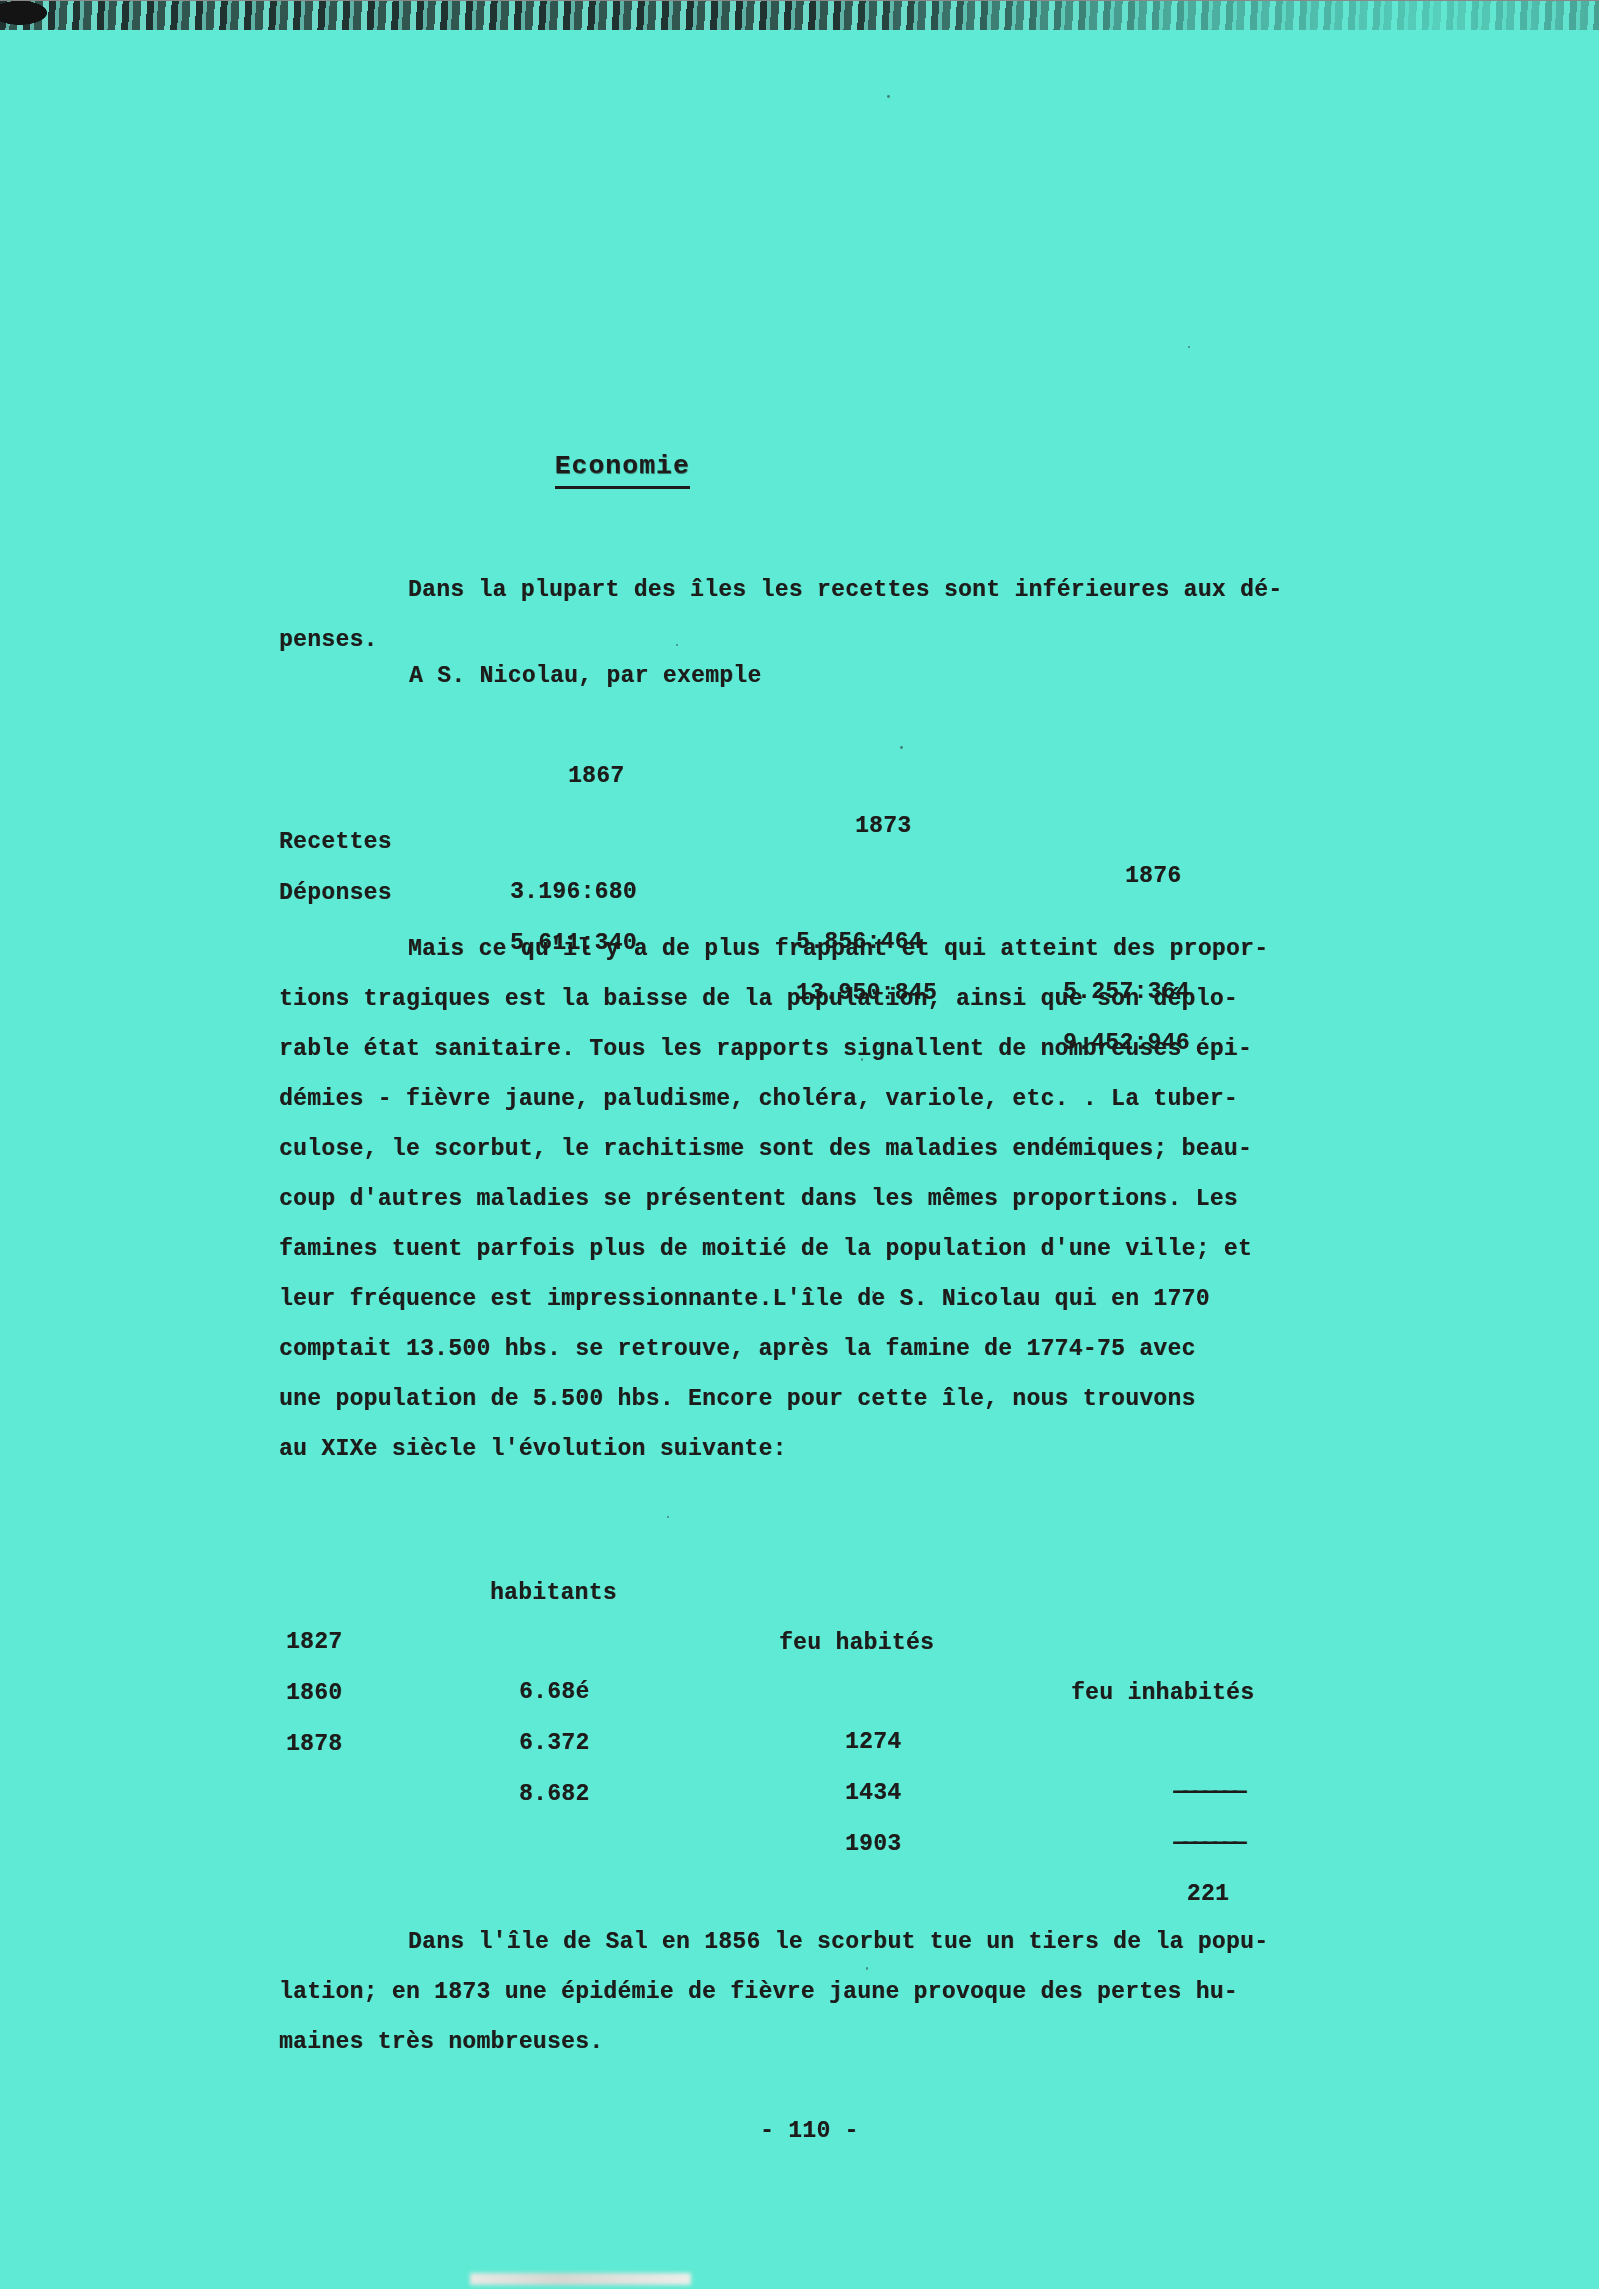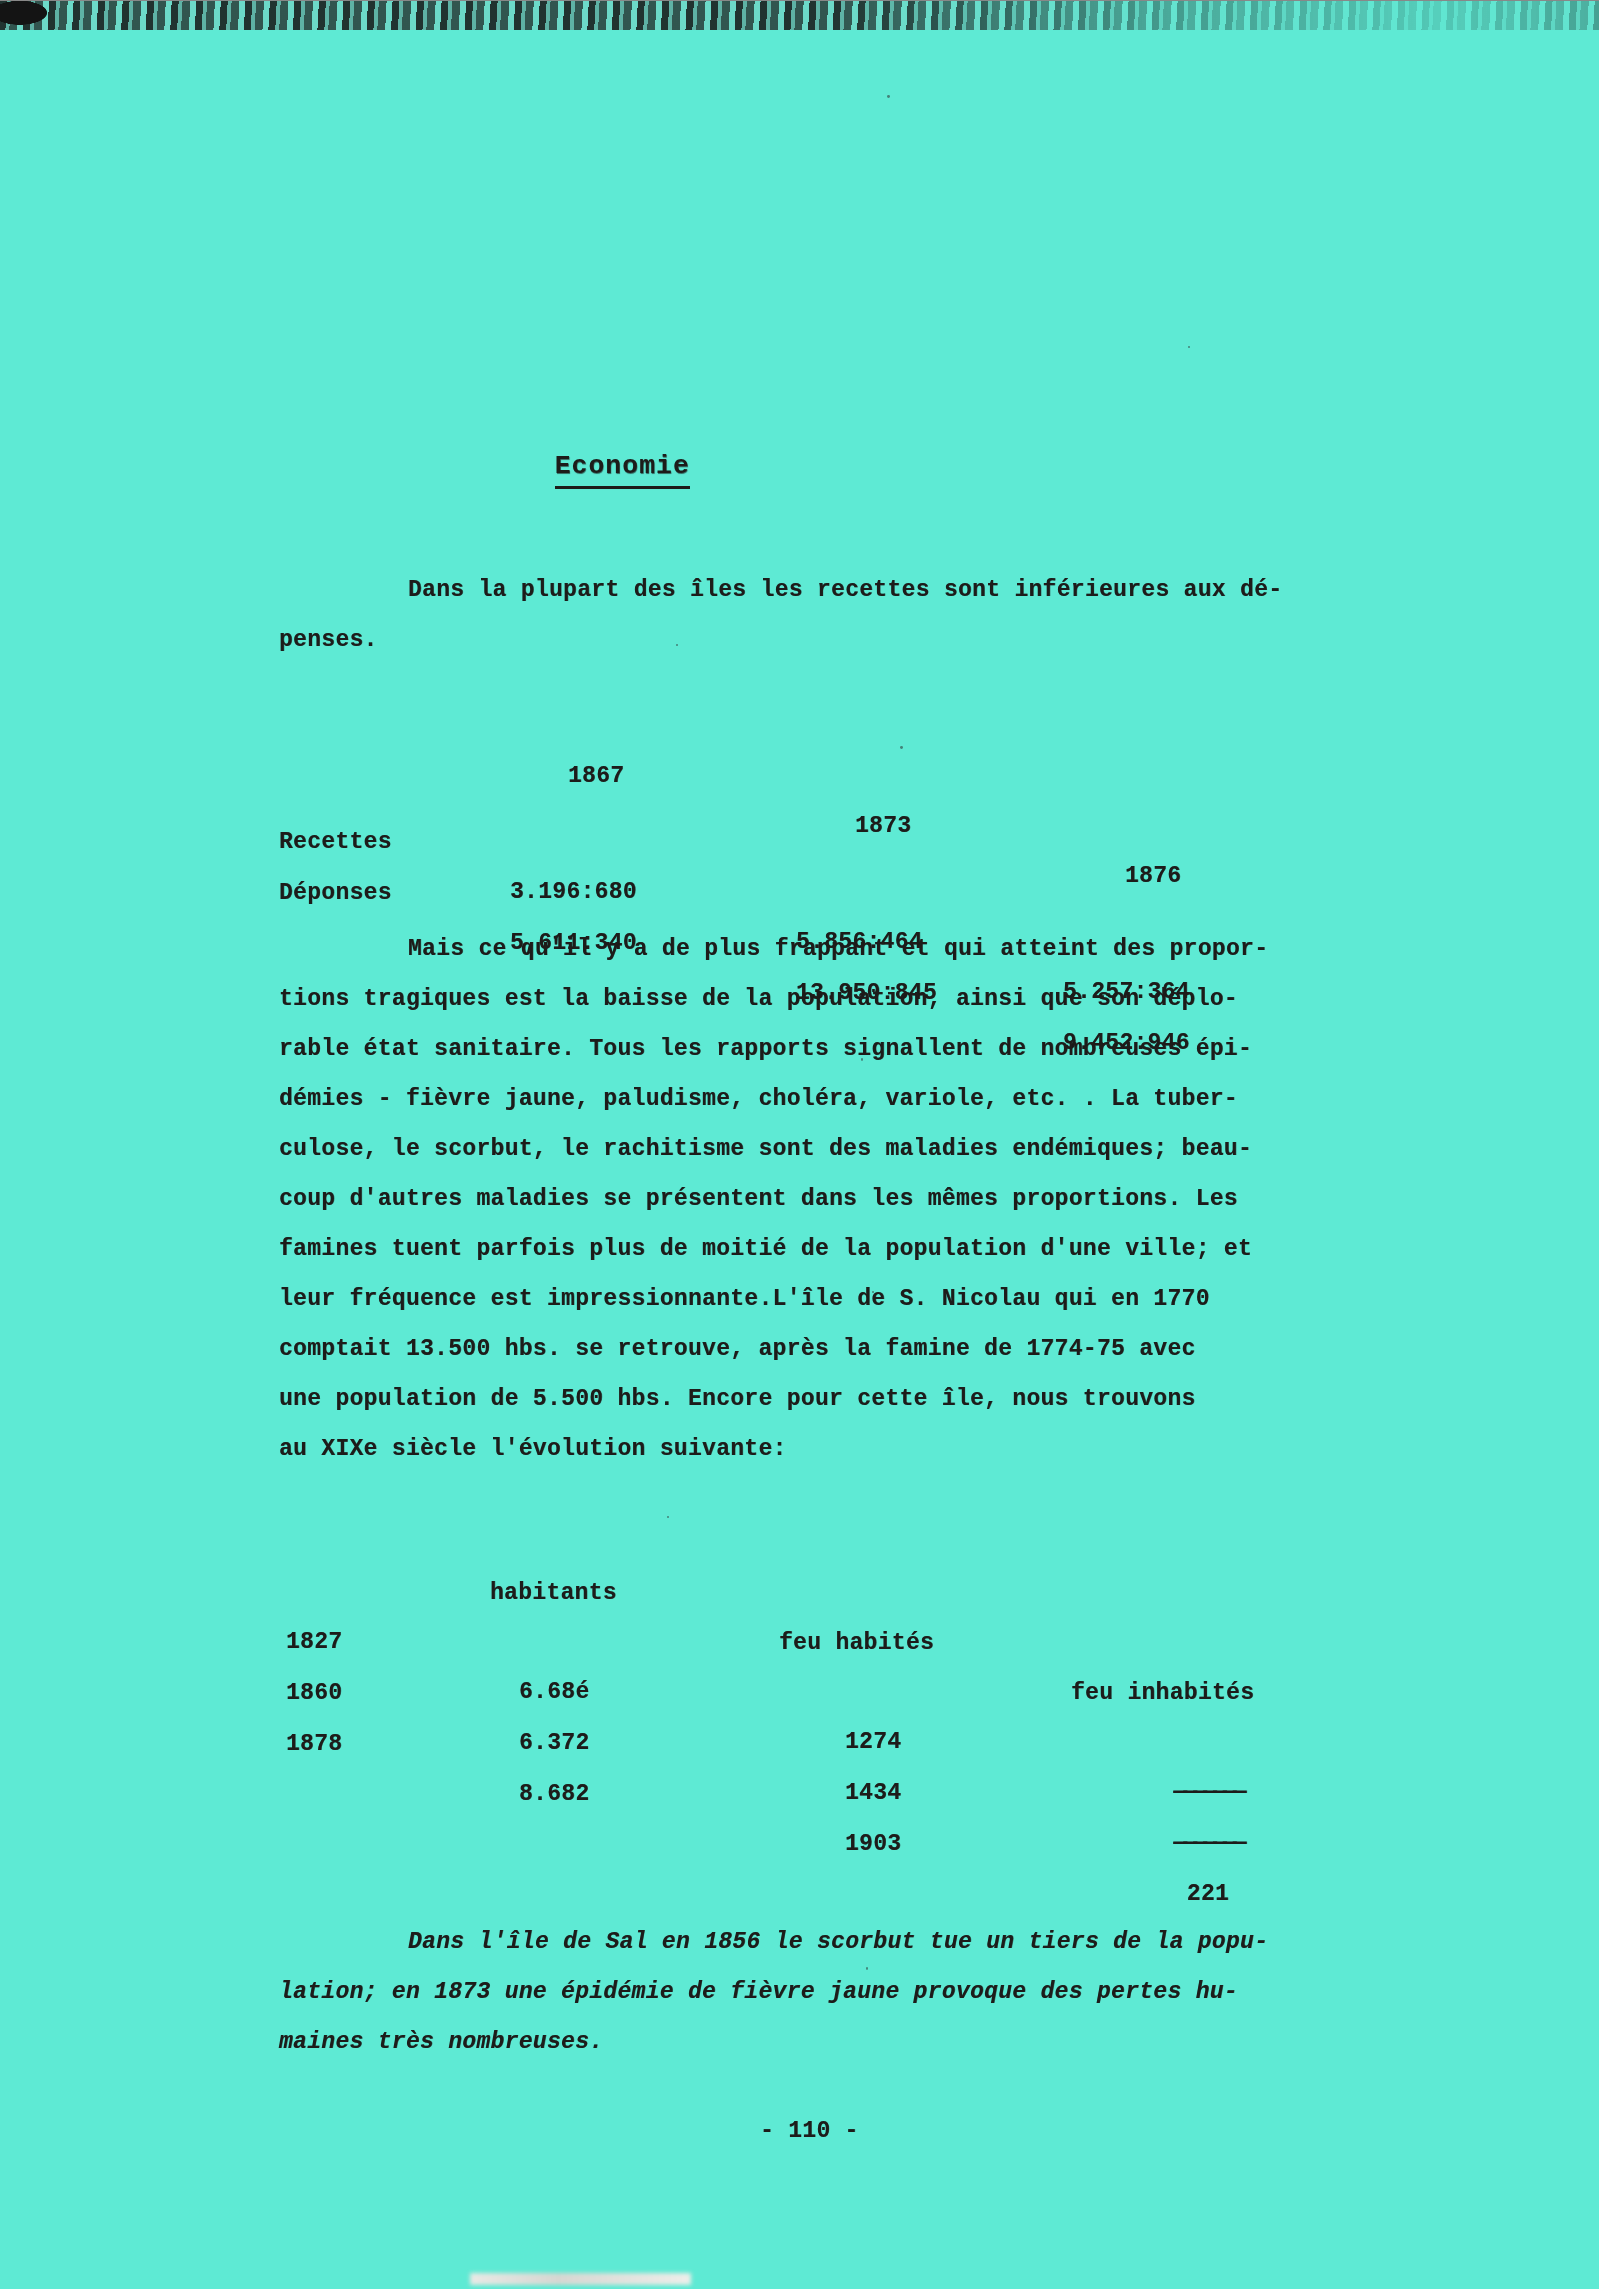--- a/index.html
+++ b/index.html
@@ -20,21 +20,21 @@
     letter-spacing:0.3px;
     white-space:pre;
     text-shadow:0.4px 0.4px 0.6px rgba(25,25,25,0.55);
   }
   .para { position:absolute; left:279px; }
   .indent { text-indent:129px; }
   #intro-para { top:564px; }
   #example-line { position:absolute; left:409px; top:650px; }
   #main-para { top:923px; }
   #boa-para { top:1815px; }
-  #sal-para { top:1916px;font-style:italic; }
+  #sal-para { top:1916px; }
 
   .title {
     position:absolute; left:487px; top:416px;
     font-size:26.5px; line-height:33px; letter-spacing:1px;
     white-space:pre;
     text-shadow:0.5px 0.5px 0.7px rgba(25,25,25,0.6);
   }
   .title-text { border-bottom:3.9px solid #1d1c1a; padding-bottom:4.9px; }
 
   .row { position:absolute; left:0; width:100%; height:50px; }
@@ -88,20 +88,21 @@
   <div class="speck" style="left:667px; top:1515px;width:2px; height:2px;"></div>
   <div class="speck" style="left:866px; top:1966px;width:2px; height:2.9px;"></div>
   <div class="smudge"></div>
 
   <div class="title">
     <span class="title-text">Economie</span>
   </div>
 
   <div id="intro-para" class="para txt indent">Dans la plupart des îles les recettes sont inférieures aux dé-
 penses.</div>
+  <div id="example-line" class="txt">A S. Nicolau, par exemple</div>
 
   <div>
     <div class="row txt" style="top:700px">
       <span class="cell y0">1867</span>
       <span class="cell y1">1873</span>
       <span class="cell y2">1876</span>
     </div>
     <div class="row txt" style="top:766px">
       <span class="cell rlabel">Recettes</span>
       <span class="cell rv0">3.196:680</span>

